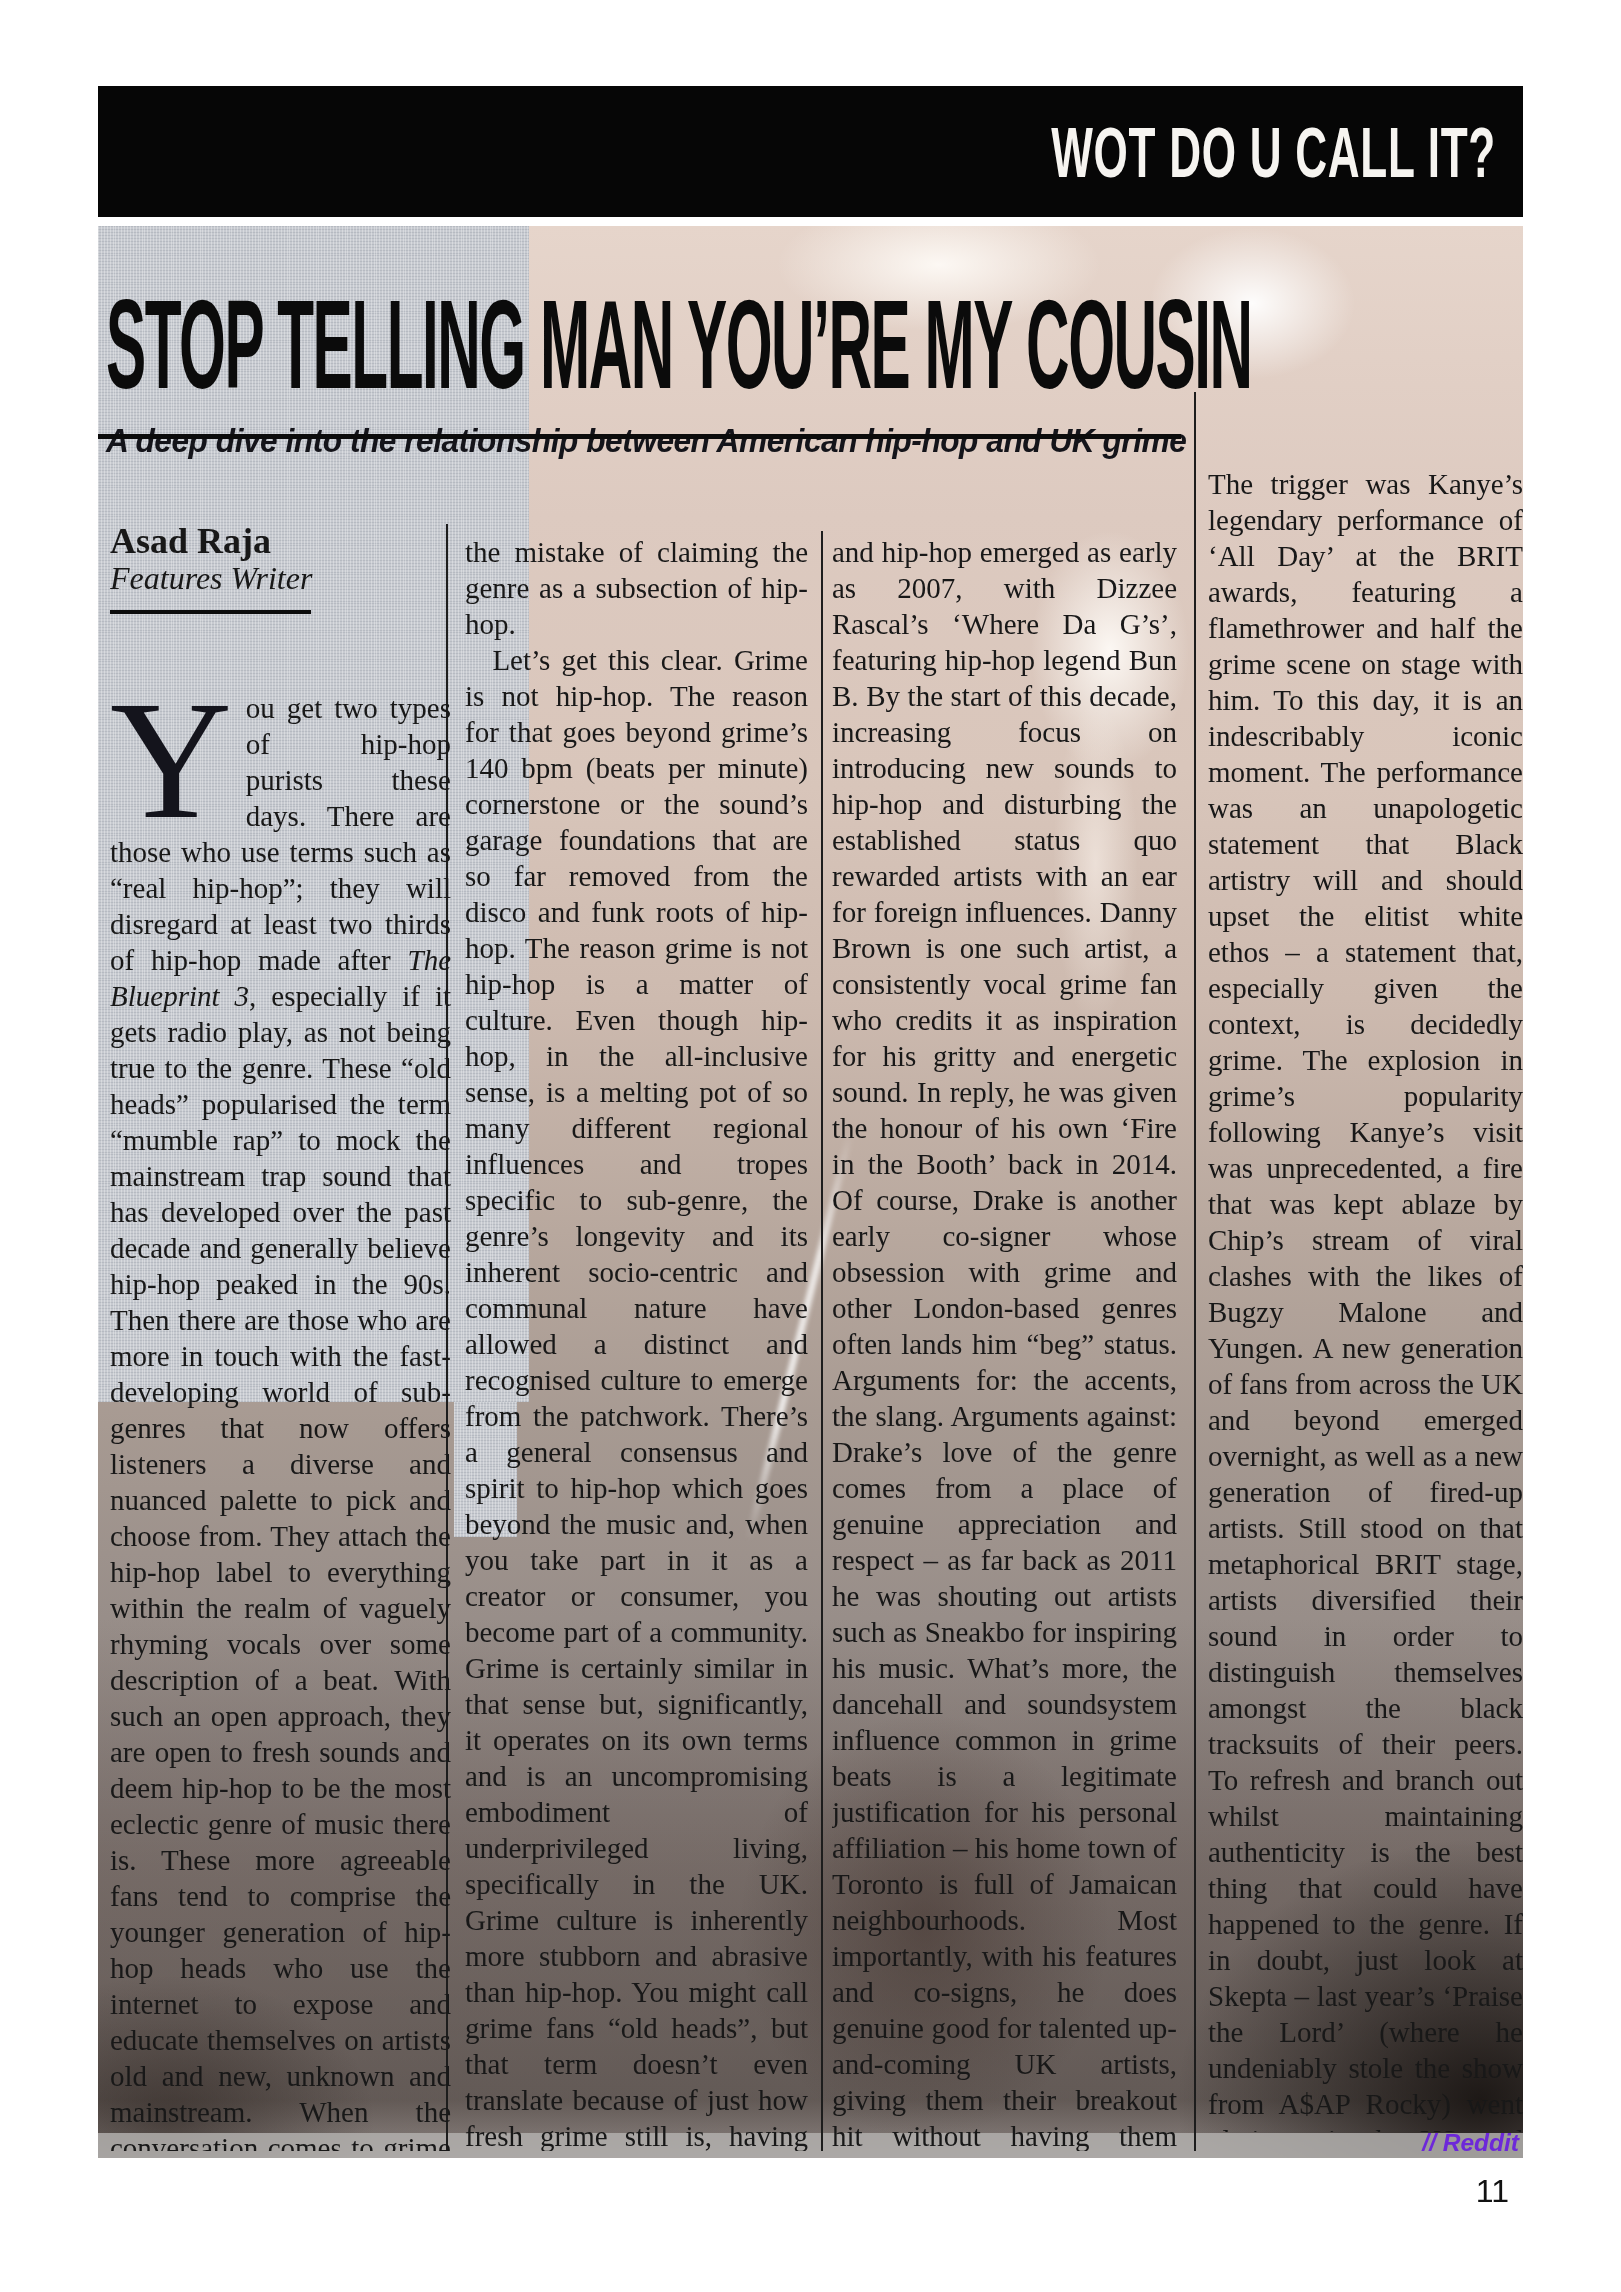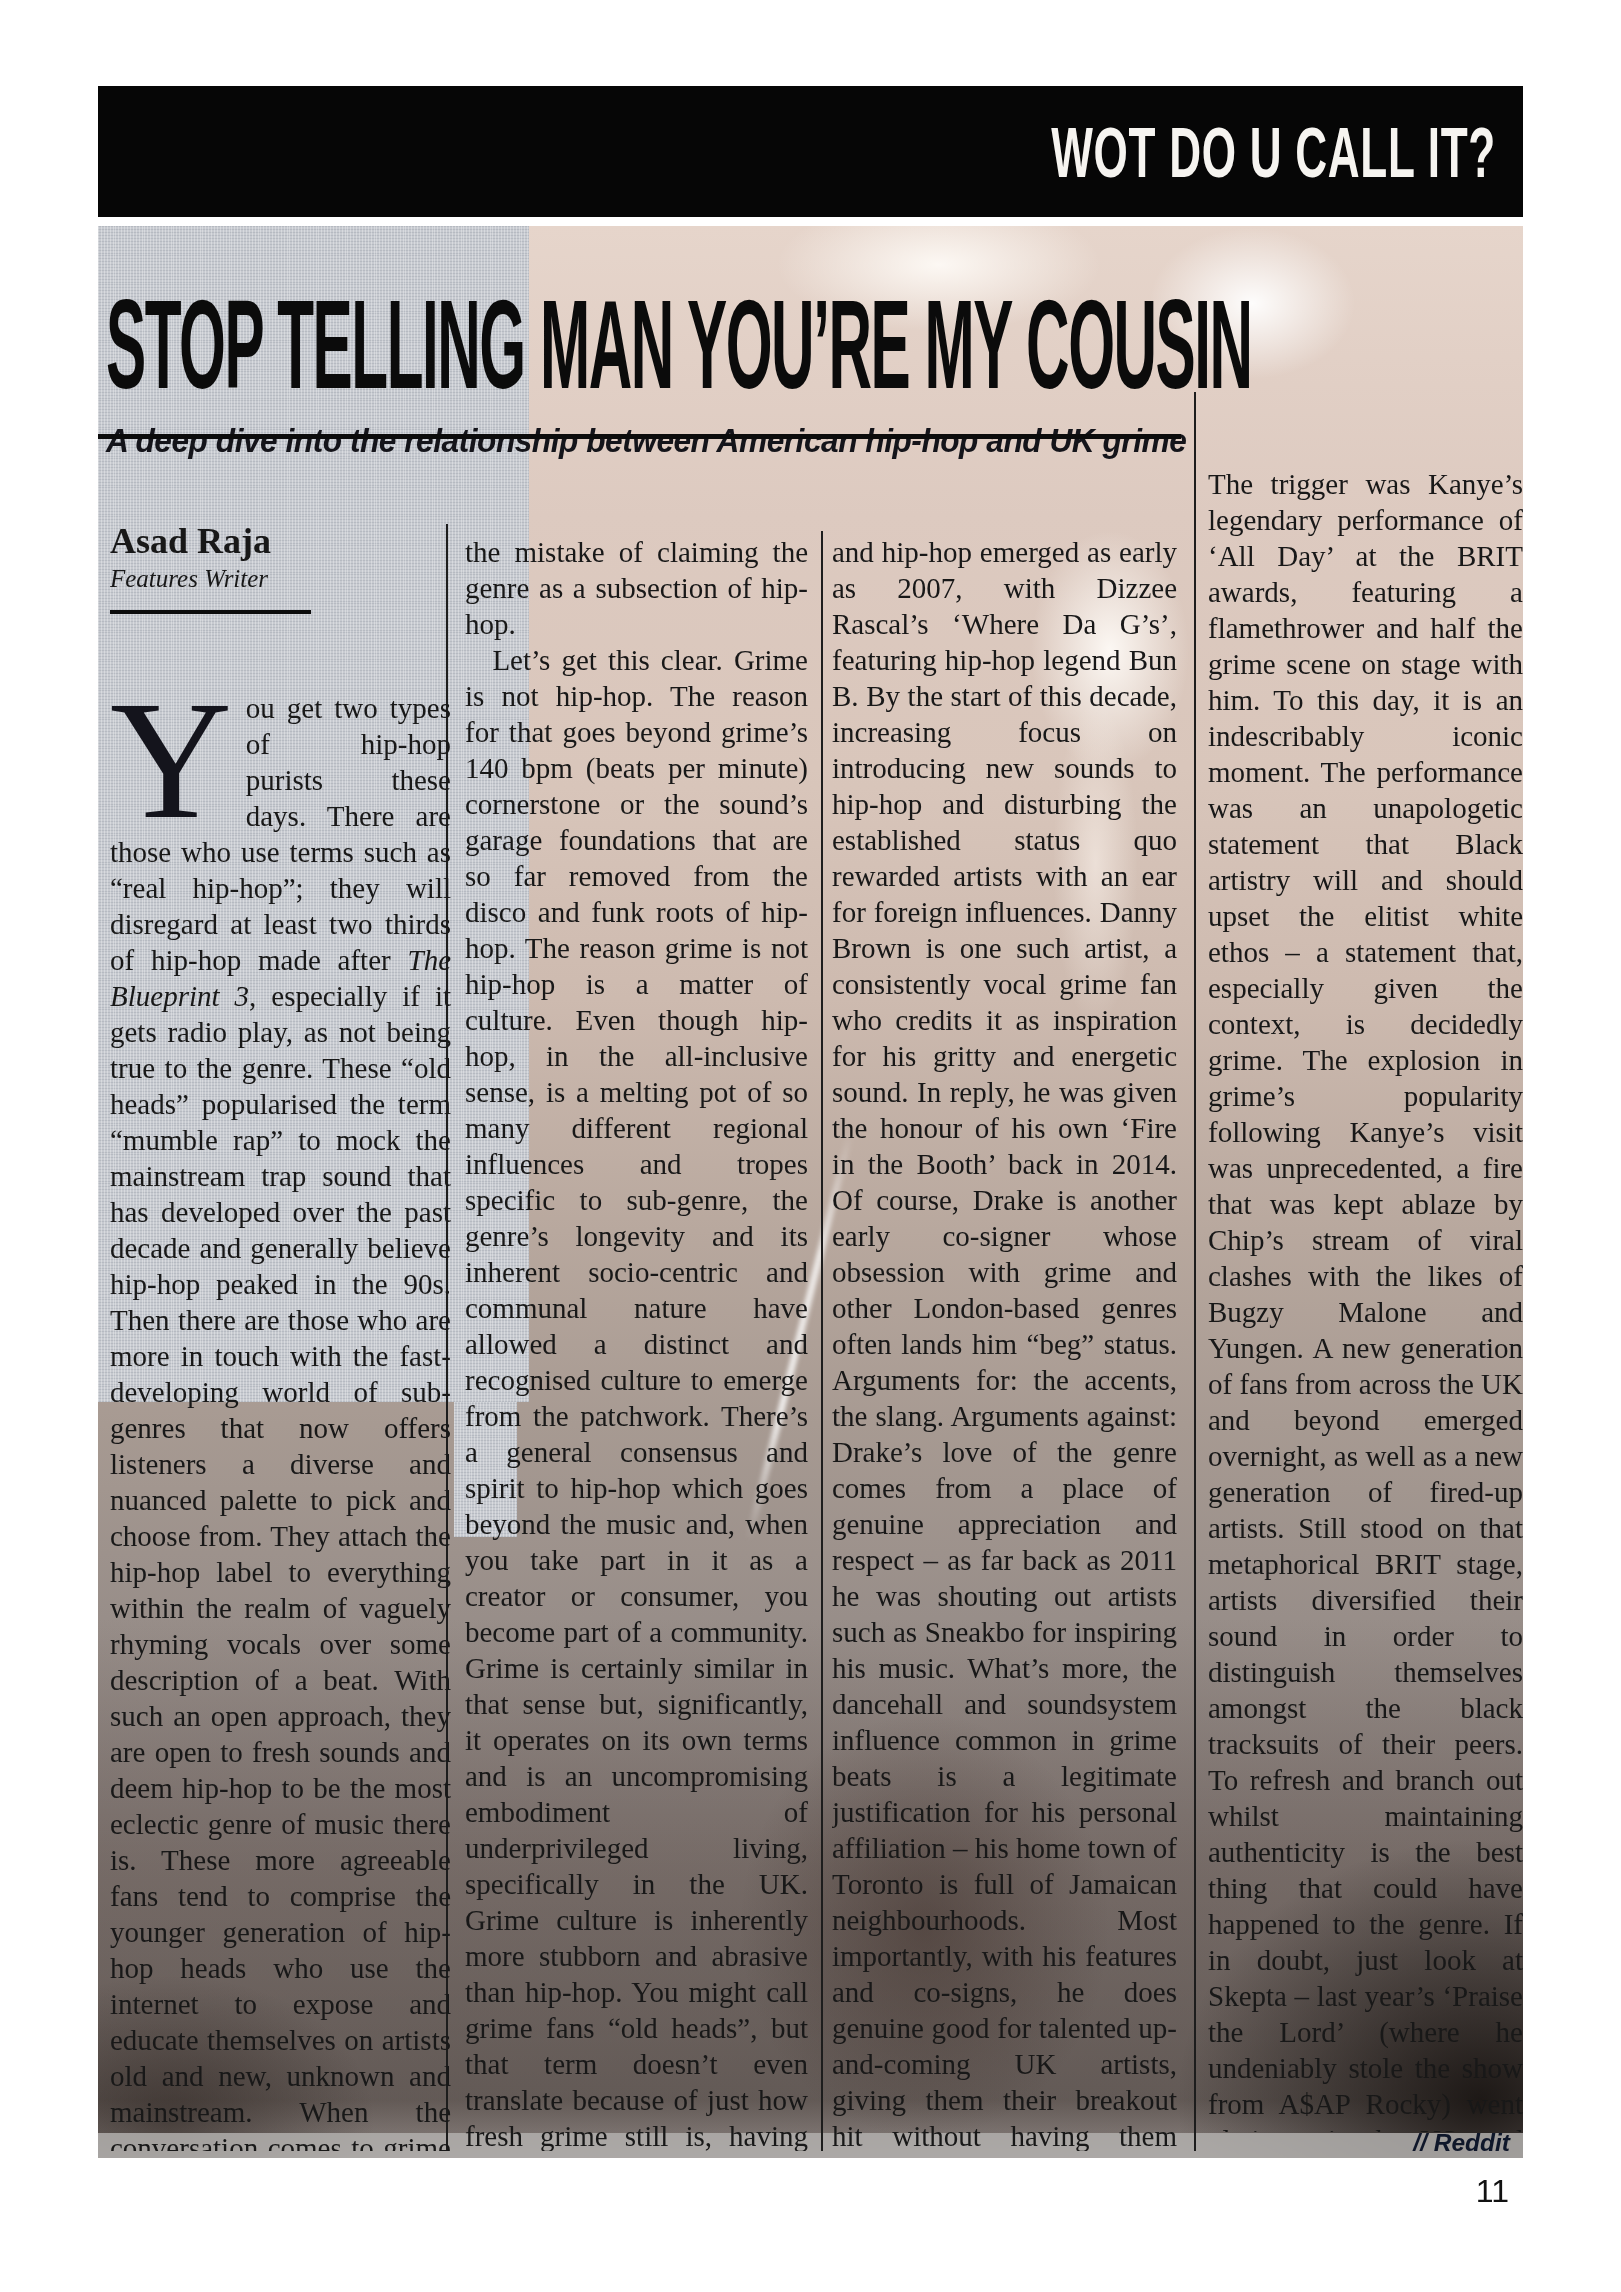--- a/index.html
+++ b/index.html
@@ -73,32 +73,32 @@
     position:absolute;text-align:justify;font-size:29px;line-height:36px;
     color:#181818;overflow:hidden;
   }
   .col p{margin:0;}
   .col p.ind{text-indent:27.4px;}
   .col1{left:110px;top:522px;width:341px;height:1629px;}
   .col2{left:465px;top:534px;width:343px;height:1617px;}
   .col3{left:832px;top:534px;width:345px;height:1617px;}
   .col4{left:1208px;top:466px;width:315px;height:1666px;}
   .byline-name{font-weight:bold;font-size:36px;line-height:39px;}
-  .byline-role{font-style:italic;font-size:25px;line-height:31px;margin-top:2px;}
+  .byline-role{font-style:italic;font-size:32px;line-height:31px;margin-top:2px;}
   .byline-rule{width:201px;height:3.9px;background:#0c0c0c;margin-top:15.7px;}
   .lead{margin-top:76px !important;}
   .dropcap{
     float:left;font-size:169px;line-height:135px;padding:3.9px 13.7px 0 0;
     font-family:"Liberation Serif",serif;color:#14141c;
   }
   
   .credit{
-    position:absolute;right:111px;top:2129px;
+    position:absolute;right:102px;top:2129px;
     font-family:"Liberation Sans",sans-serif;font-style:italic;font-weight:bold;
-    font-size:24.5px;color:#0f172a;
+    font-size:24.5px;color:#6d28d9;
   }
   .pagenum{
     position:absolute;right:112px;top:2162px;
     font-family:"Liberation Sans",sans-serif;font-size:32px;color:#111111;margin-top:11px;
   }
 </style>
 </head>
 <body>
 
 <div class="page">

